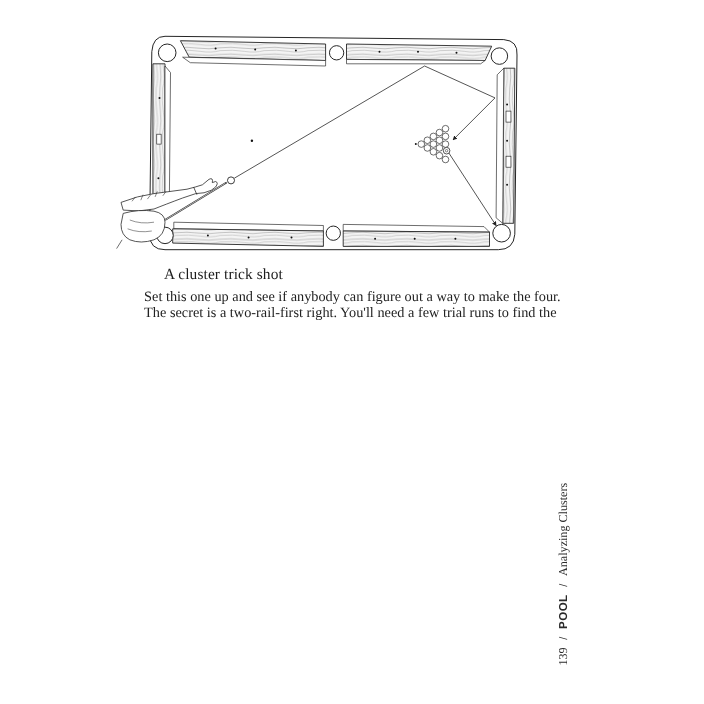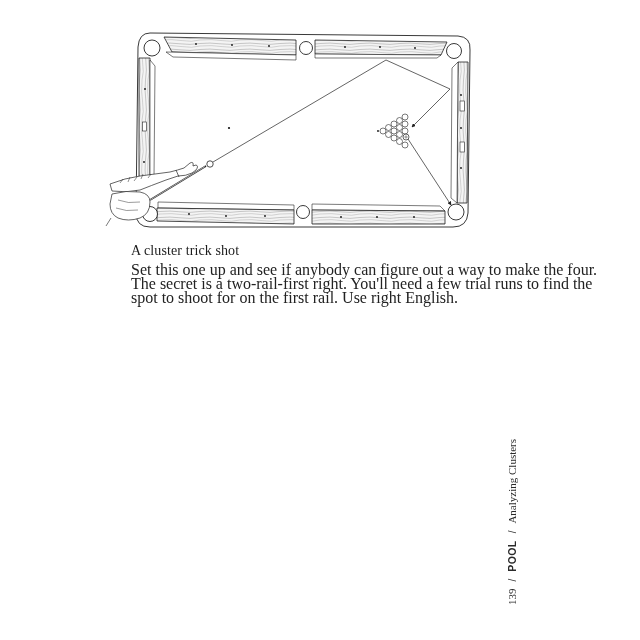--- a/index.html
+++ b/index.html
@@ -26,33 +26,33 @@
     left: 100px;
     top: 20px;
     width: 380px;
     height: 220px;
   }
   .figure svg {
     display: block;
   }
   .caption-title {
     position: absolute;
-    left: 131px;
+    left: 149px;
     top: 243px;
     font-size: 14px;
     letter-spacing: 0.1px;
     color: #1c1c1c;
     white-space: nowrap;
   }
   .caption-body {
     position: absolute;
     left: 131px;
     top: 263px;
     width: 340px;
-    font-size: 16px;
+    font-size: 13px;
     line-height: 14px;
     color: #222;
     text-align: justify;
   }
   .caption-body span {
     display: block;
     white-space: nowrap;
     text-align-last: justify;
   }
   .caption-body span.last {
@@ -213,21 +213,20 @@
         <path d="M111 218 L106 226" stroke-width="0.6"></path>
       </g>
     </svg>
   </div>
 
   <div class="caption-title">A cluster trick shot</div>
 
   <div class="caption-body">
     <span>Set this one up and see if anybody can figure out a way to make the four.</span>
     <span>The secret is a two-rail-first right. You'll need a few trial runs to find the</span>
-    <span class="last">spot to shoot for on the first rail. Use right English.</span>
   </div>
 
   <div class="running-foot">
     <span>139</span>
     <span class="sep">/</span>
     <span class="book">POOL</span>
     <span class="sep">/</span>
     <span>Analyzing Clusters</span>
   </div>
 

